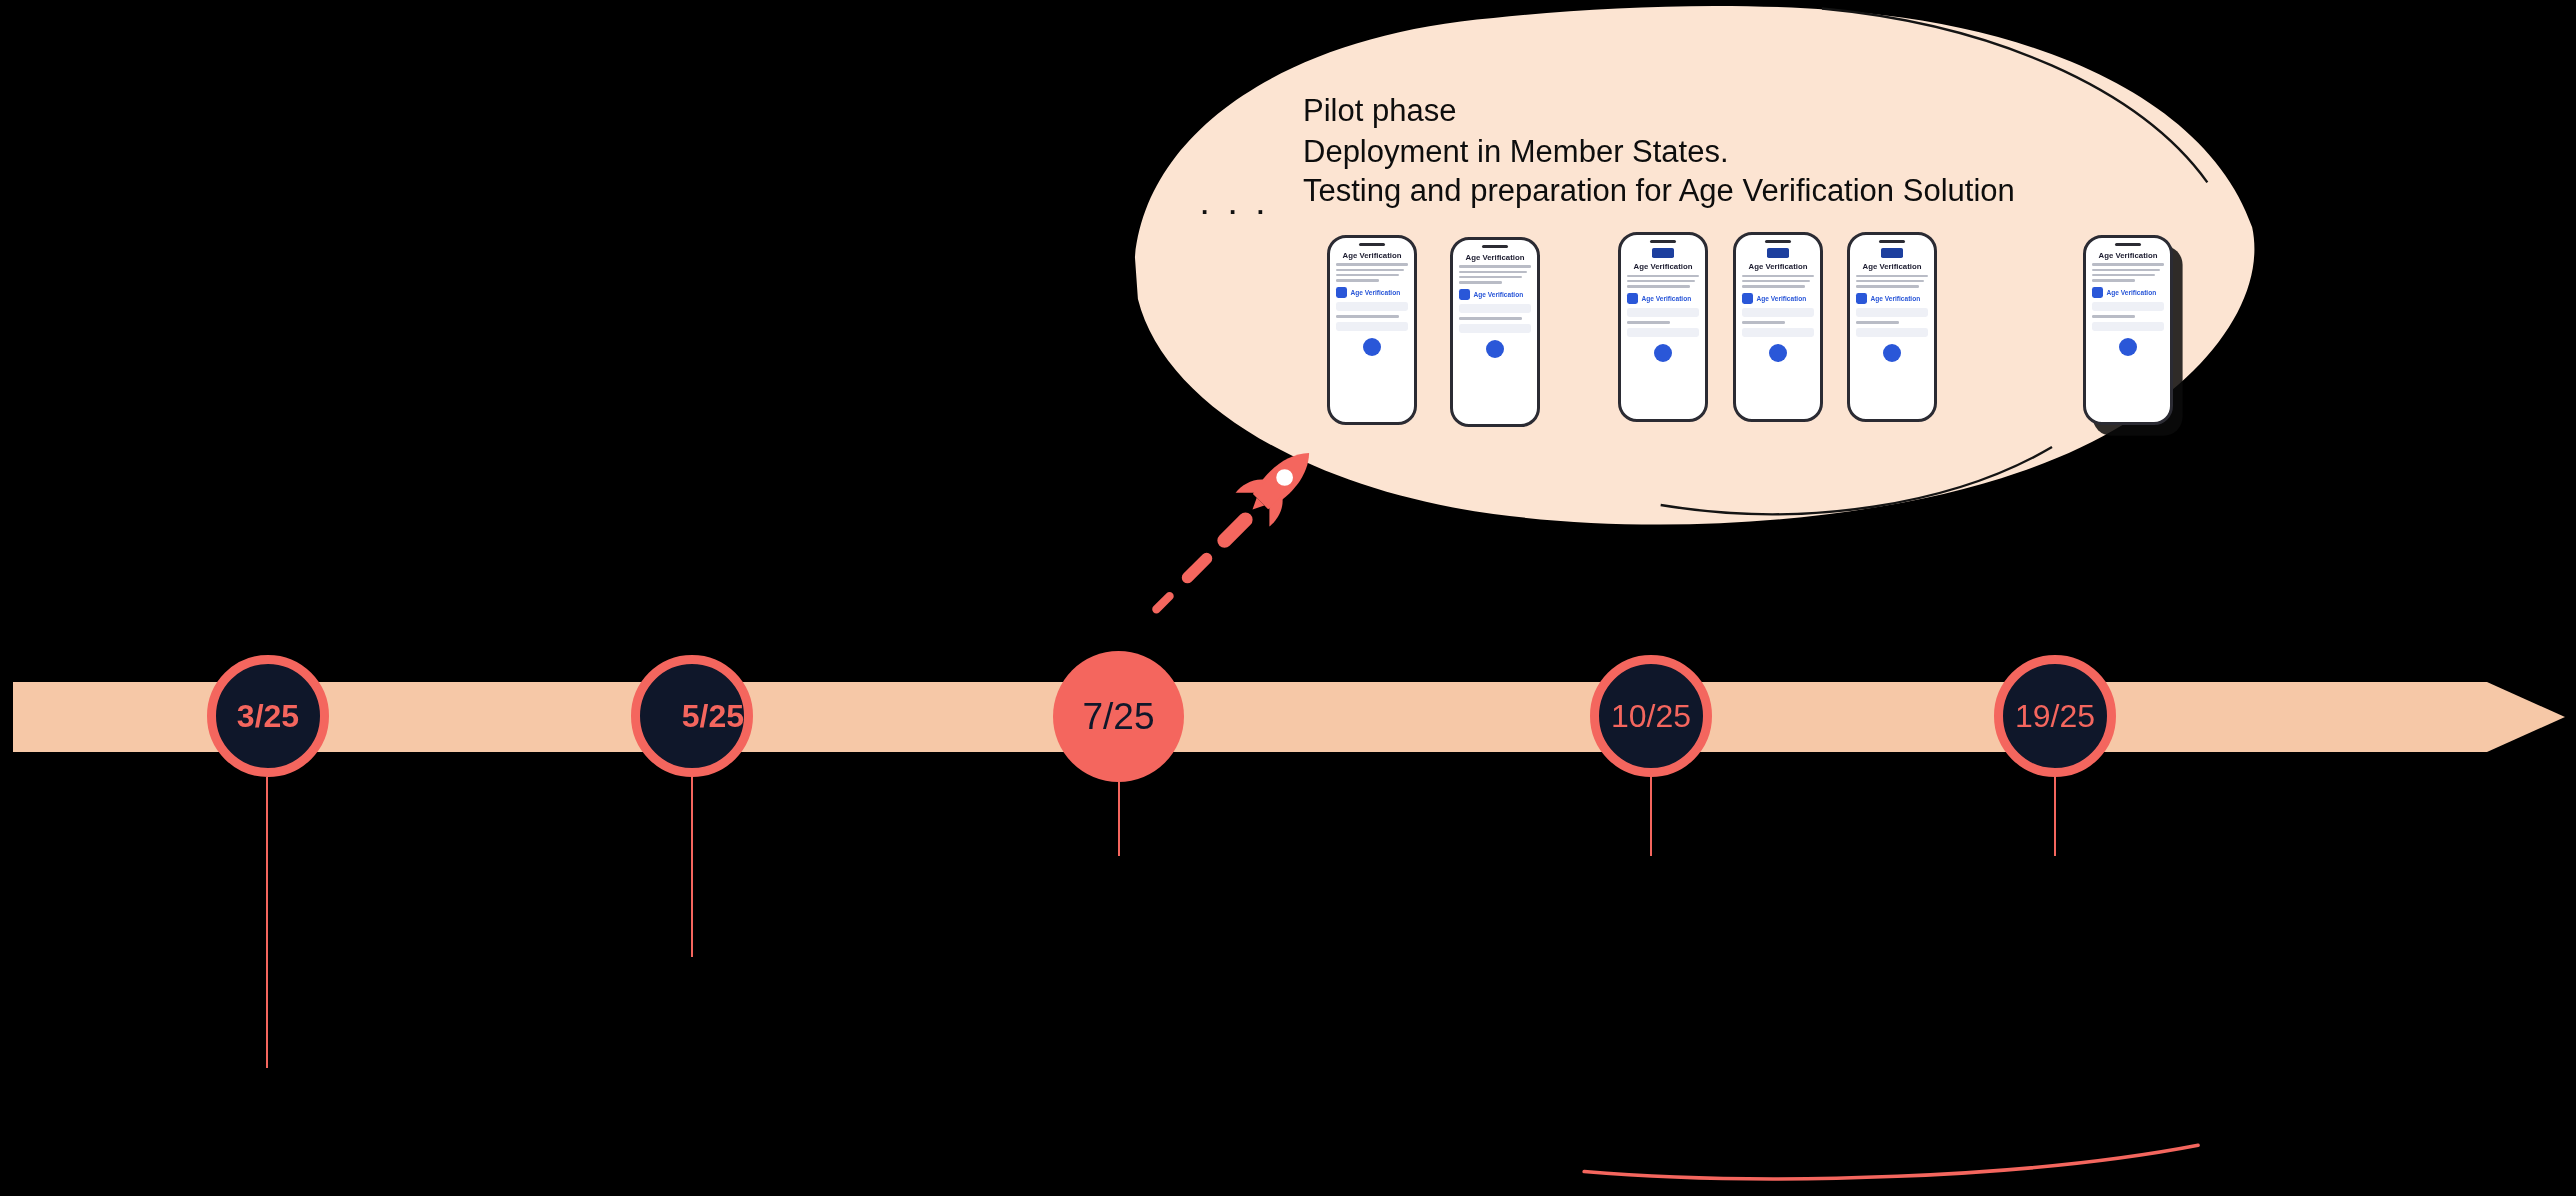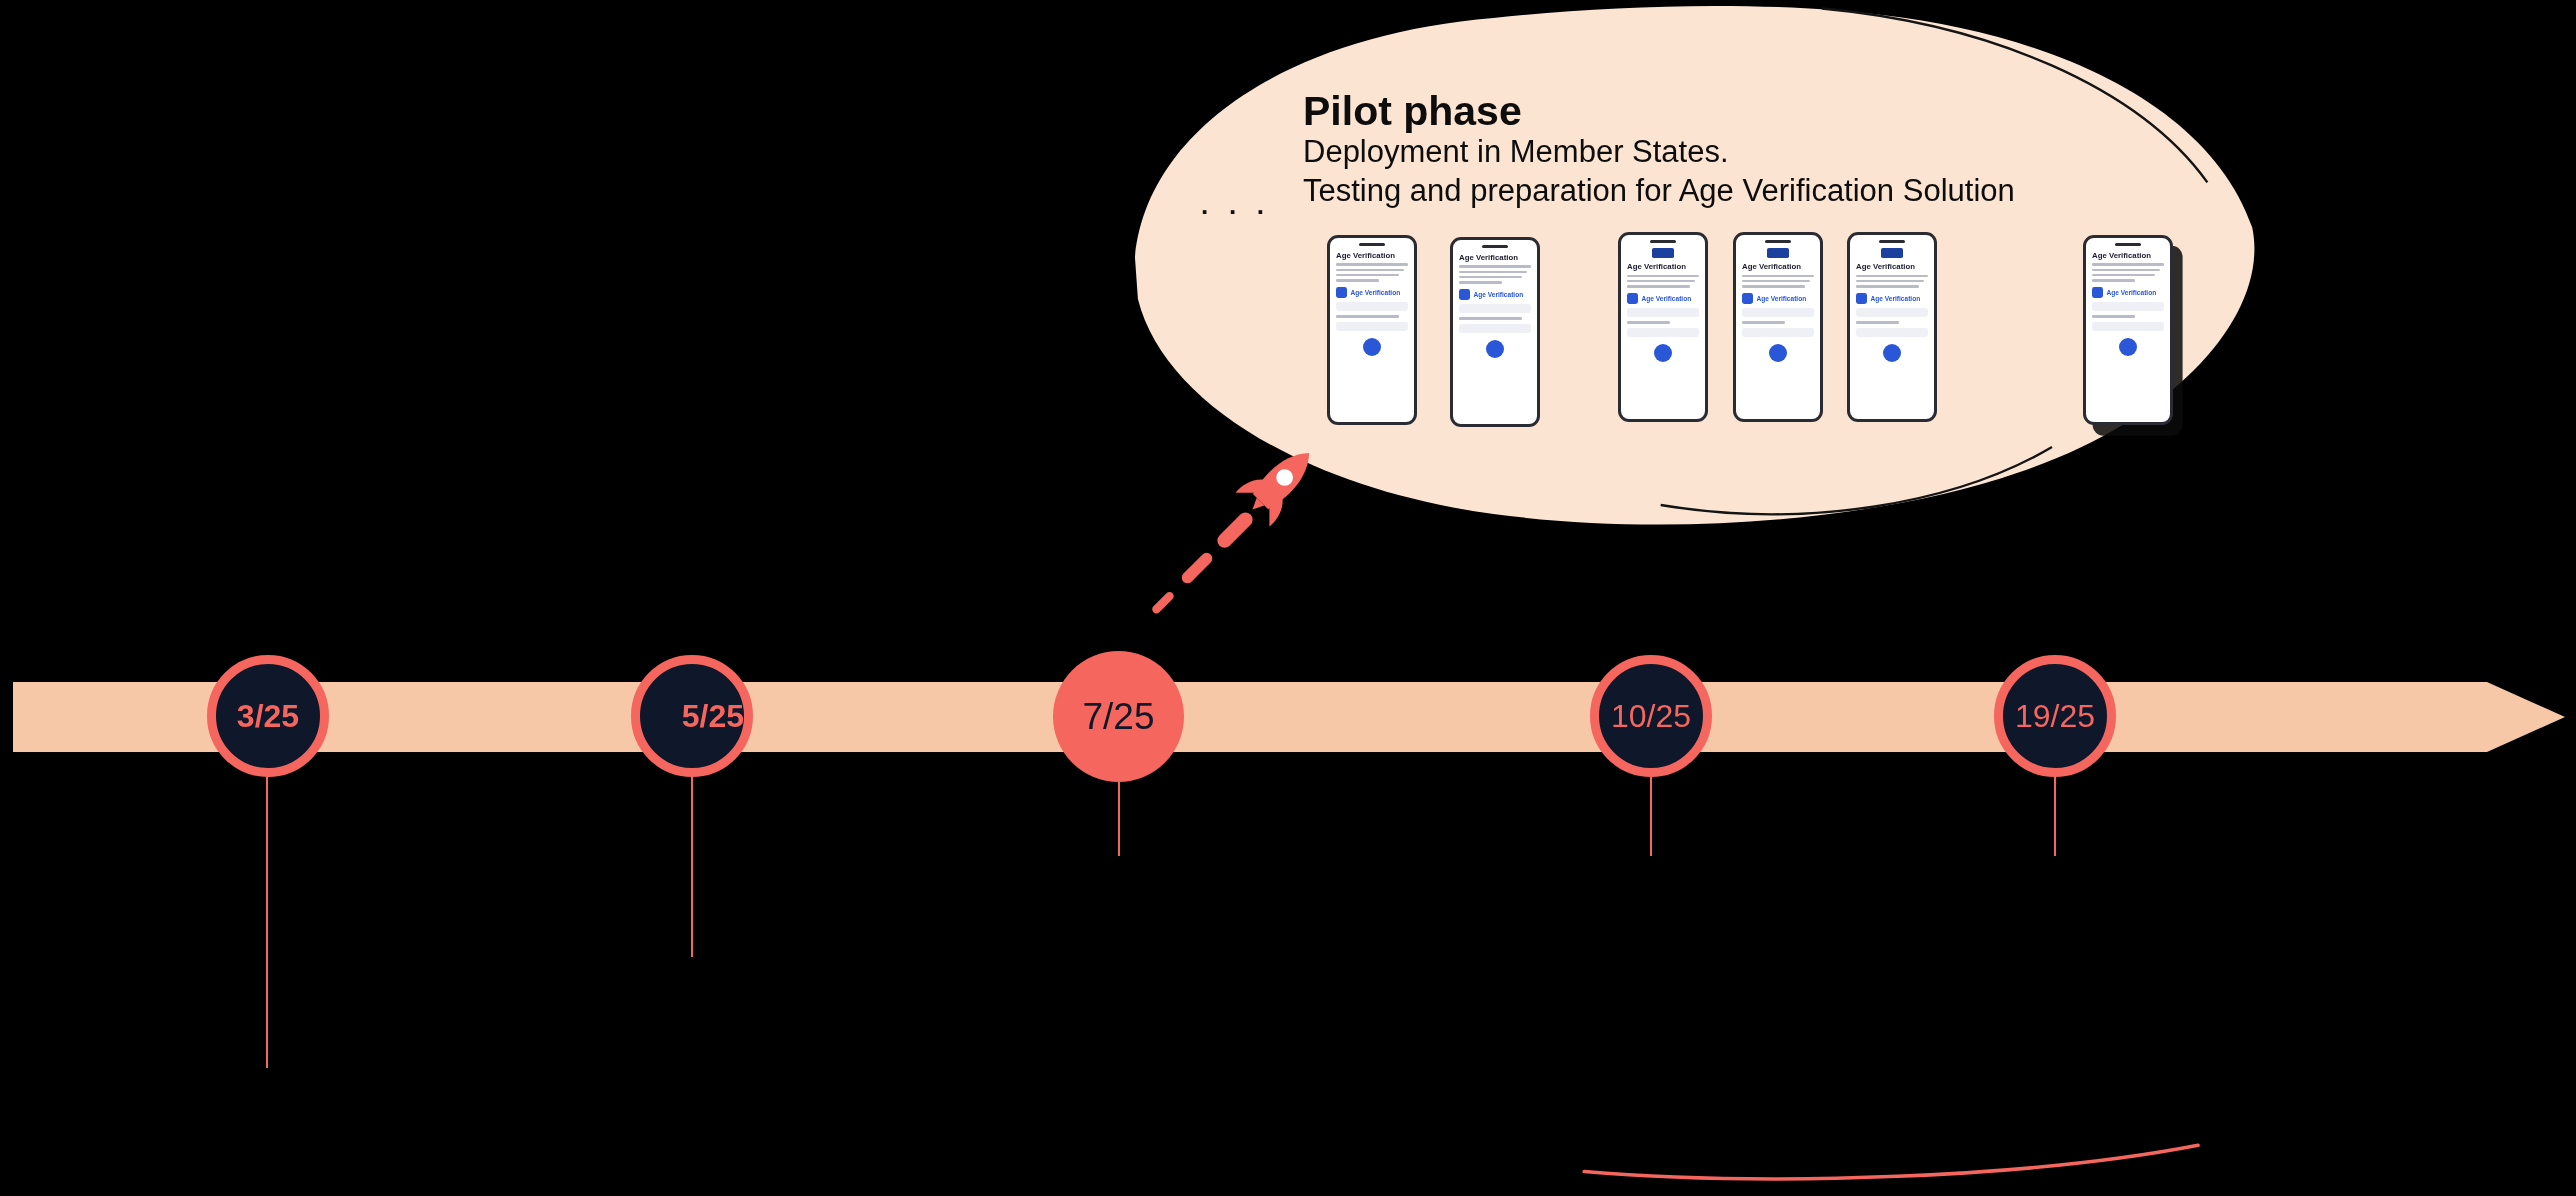--- a/index.html
+++ b/index.html
@@ -3,29 +3,29 @@
 <meta charset="utf-8">
 <style>
   html,body{margin:0;padding:0;background:#000;}
   .stage{
     position:relative;width:2576px;height:1196px;background:#000;
     font-family:"Liberation Sans",sans-serif;overflow:hidden;
   }
   
   .blob-svg{position:absolute;left:1117px;top:0;width:1171px;height:550px;}
   .bubble-text{position:absolute;left:1303px;top:90px;color:#0d0d0d;}
-  .bubble-title{font-size:41px;font-weight:bold;line-height:42px;}
+  .bubble-title{font-size:31px;font-weight:normal;line-height:42px;}
   .bubble-line{font-size:31px;font-weight:400;line-height:39px;}
   .bubble-dots{position:absolute;left:1201px;top:197px;font-size:26px;font-weight:bold;
     letter-spacing:6px;color:#111;}
   
   .phone{
     position:absolute;width:90px;height:190px;background:#fff;
-    border:3px solid #2b2b33;border-radius:11px;box-sizing:border-box;
-    padding:4.8px 6px;overflow:hidden;
+    border:3px solid #2b2b33;border-radius:19px;box-sizing:border-box;
+    padding:4.8px 6px;overflow:hidden;text-align:center;
   }
   .p1{left:1327px;top:235px;}
   .p2{left:1450px;top:237px;}
   .p3{left:1618px;top:232px;}
   .p4{left:1733px;top:232px;}
   .p5{left:1847px;top:232px;}
   .p6{left:2083px;top:235px;box-shadow:9.6px 10.8px 0 rgba(10,10,10,0.85);}
   .ph-notch{width:26px;height:3.6px;background:#2b2b33;border-radius:1.8px;margin:0 auto 4.2px;}
   .ph-chip{width:21.5px;height:10.2px;background:#1d3f9e;border-radius:1.8px;margin:0 auto 4.2px;}
   .ph-title{font-size:7.8px;font-weight:bold;color:#1b1b2f;margin-bottom:3.6px;}

